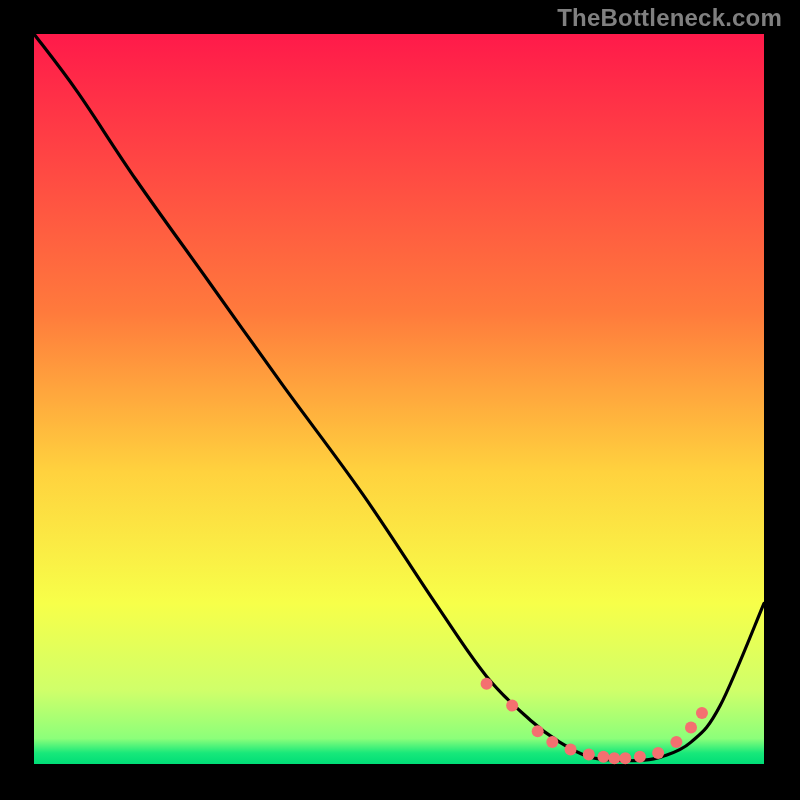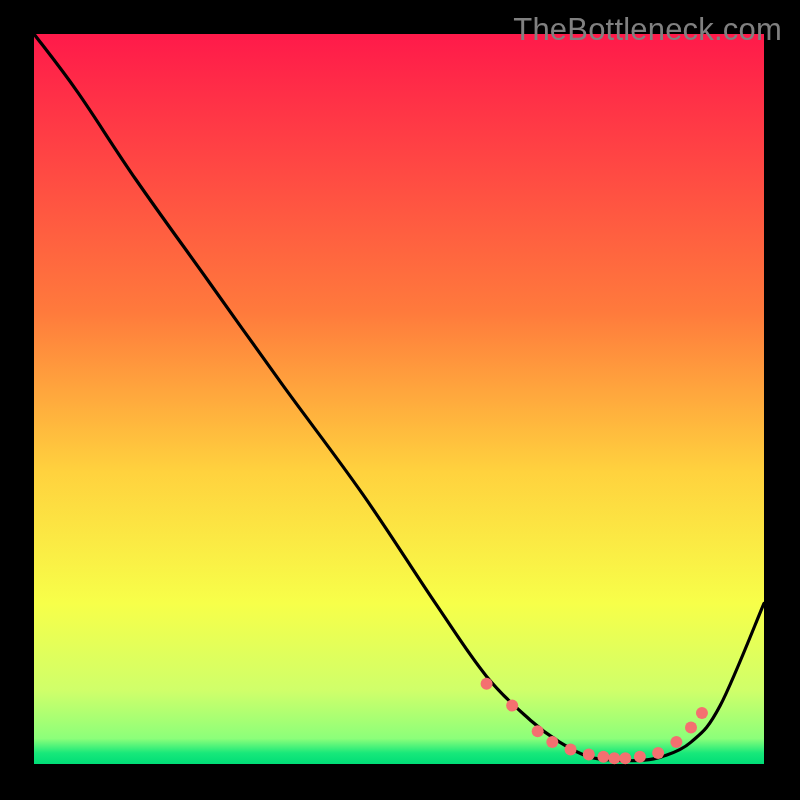--- a/index.html
+++ b/index.html
@@ -12,25 +12,25 @@
     overflow: hidden;
   }
   .frame {
     width: 800px;
     height: 800px;
     background: #000;
     position: relative;
   }
   .wm {
     position: absolute;
-    top: 12px;
+    top: 4px;
     right: 18px;
     color: #808080;
-    font-size: 31px;
-    font-weight: normal;
+    font-size: 24px;
+    font-weight: bold;
     letter-spacing: 0.2px;
     user-select: none;
   }
   svg { display: block; }
 </style>
 </head>
 <body>
 
 <div class="frame">
   <div class="wm">TheBottleneck.com</div>

